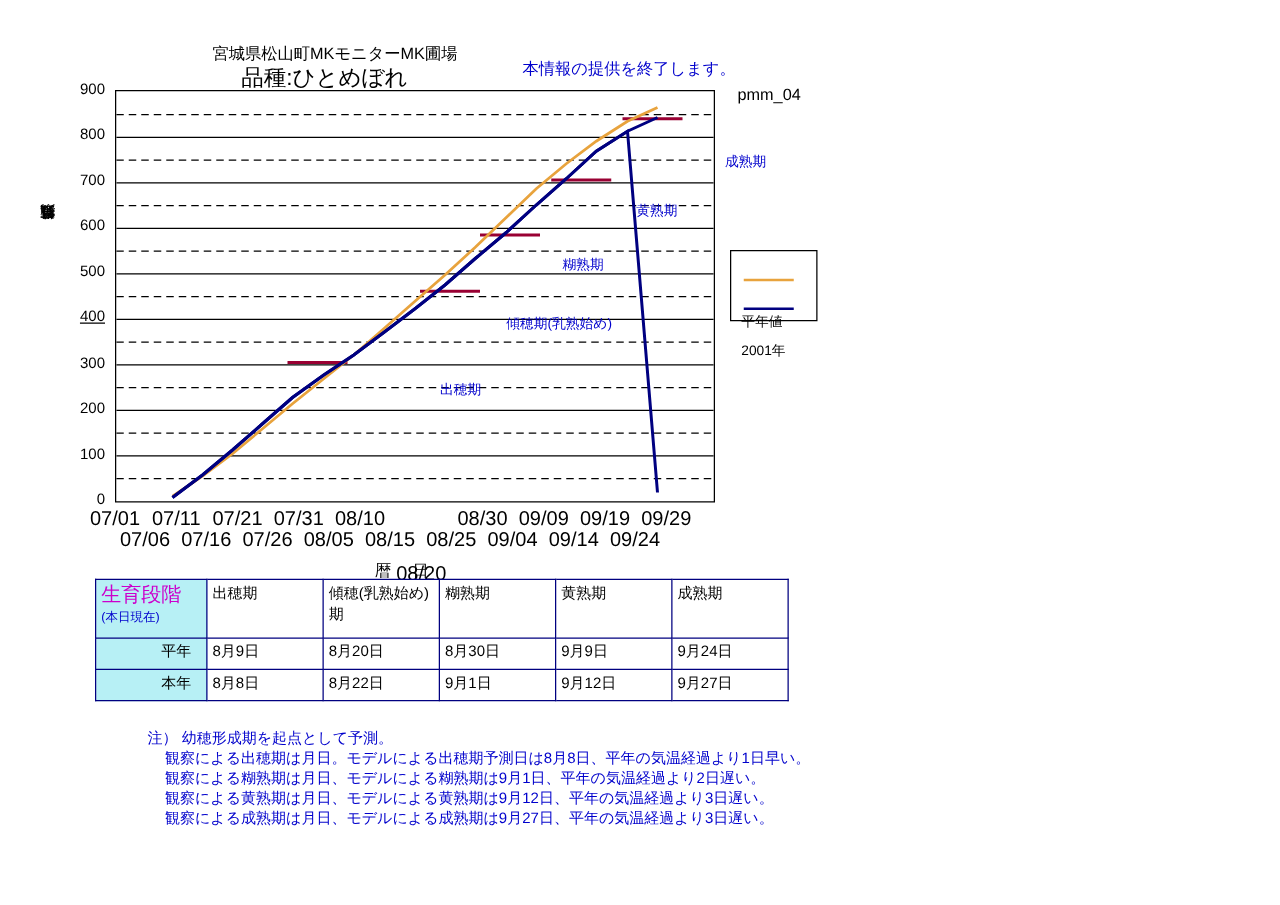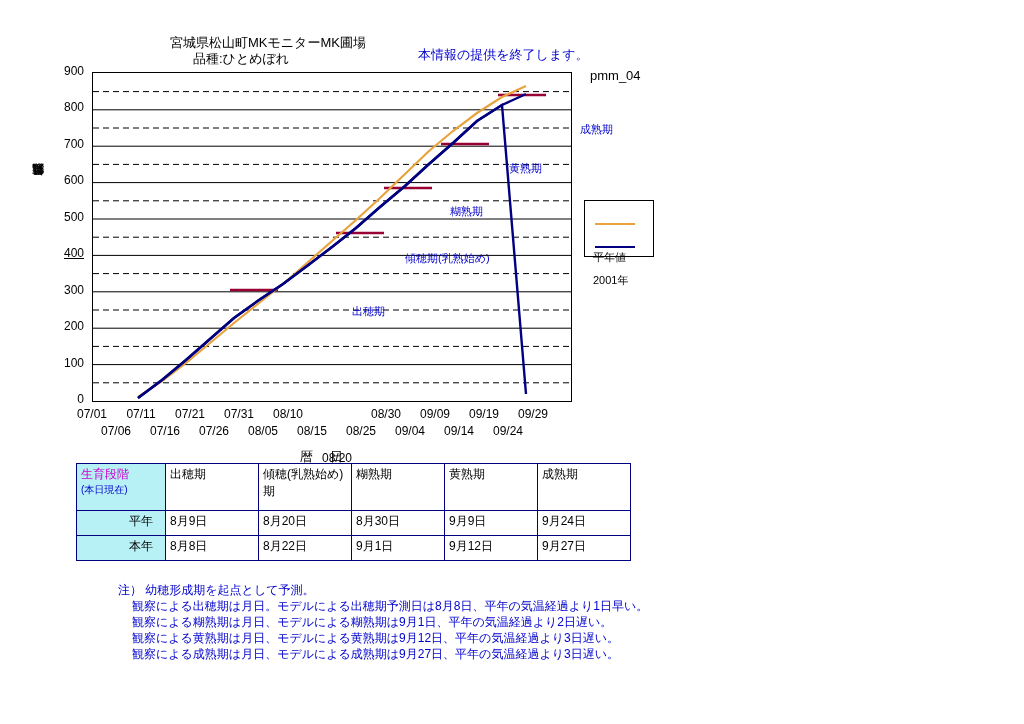--- a/index.html
+++ b/index.html
@@ -5,51 +5,51 @@
   html,body{margin:0;padding:0;}
   body{
     width:1024px;height:724px;background:#ffffff;
     font-family:"Liberation Sans","DejaVu Sans",sans-serif;
     position:relative;overflow:hidden;
   }
   .root{position:absolute;left:0;top:0;width:1024px;height:724px;}
 
   
   .title1{position:absolute;left:170px;top:34px;font-size:13px;color:#000;white-space:nowrap;}
-  .title2{position:absolute;left:193px;top:50px;font-size:13px;color:#000;white-space:nowrap;}
+  .title2{position:absolute;left:193px;top:50px;font-size:18px;color:#000;white-space:nowrap;}
   .notice{position:absolute;left:418px;top:46px;font-size:13px;color:#0000cc;white-space:nowrap;}
   .pmm{position:absolute;left:590px;top:68px;font-size:13px;color:#000;white-space:nowrap;}
 
   
   .plot{position:absolute;left:92px;top:72px;width:480px;height:330px;
         border:1px solid #000;background:#fff;box-sizing:border-box;}
   .ylabel{position:absolute;left:30px;top:185px;font-size:12px;color:#000;
           writing-mode:vertical-rl;transform:rotate(180deg);white-space:nowrap;}
   .xlabel{position:absolute;left:300px;top:448px;font-size:13px;color:#000;letter-spacing:2px;}
 
   .ytick{position:absolute;font-size:12px;color:#000;text-align:right;width:36px;}
-  .xtick{position:absolute;font-size:12px;color:#000;text-align:center;width:46px;white-space:nowrap;}
+  .xtick{position:absolute;font-size:16px;color:#000;text-align:center;width:46px;white-space:nowrap;}
 
   
   .stage-lbl{position:absolute;font-size:11px;color:#0000cc;white-space:nowrap;}
 
   
   .legend{position:absolute;left:584px;top:200px;width:68px;height:55px;
           border:1px solid #000;background:#fff;}
   .legend .row{position:absolute;font-size:11px;color:#000;white-space:nowrap;margin-top:44px;}
   .legend .swatch{position:absolute;height:2px;width:40px;}
 
   
   .tbl{position:absolute;left:76px;top:463px;border-collapse:collapse;}
   .tbl td{border:1px solid #000080;font-size:12px;padding:2px 4px;vertical-align:top;}
   .tbl .hdr{background:#b7f0f5;height:42px;width:80px;}
   .tbl .hdr2{background:#ffffff;width:84px;}
   .tbl .rowhdr{background:#b7f0f5;text-align:center;height:20px;padding-left:44px;}
   .tbl .cell{background:#ffffff;}
-  .hdr-main{color:#cc00cc;font-size:12px;}
+  .hdr-main{color:#cc00cc;font-size:16px;}
   .hdr-sub{color:#0000cc;font-size:10px;}
 
   
   .notes{position:absolute;left:118px;top:582px;font-size:12px;color:#0000cc;line-height:16px;}
   .notes div{white-space:nowrap;}
   .notes .indent{padding-left:14px;}
 </style>
 </head>
 <body>
 

